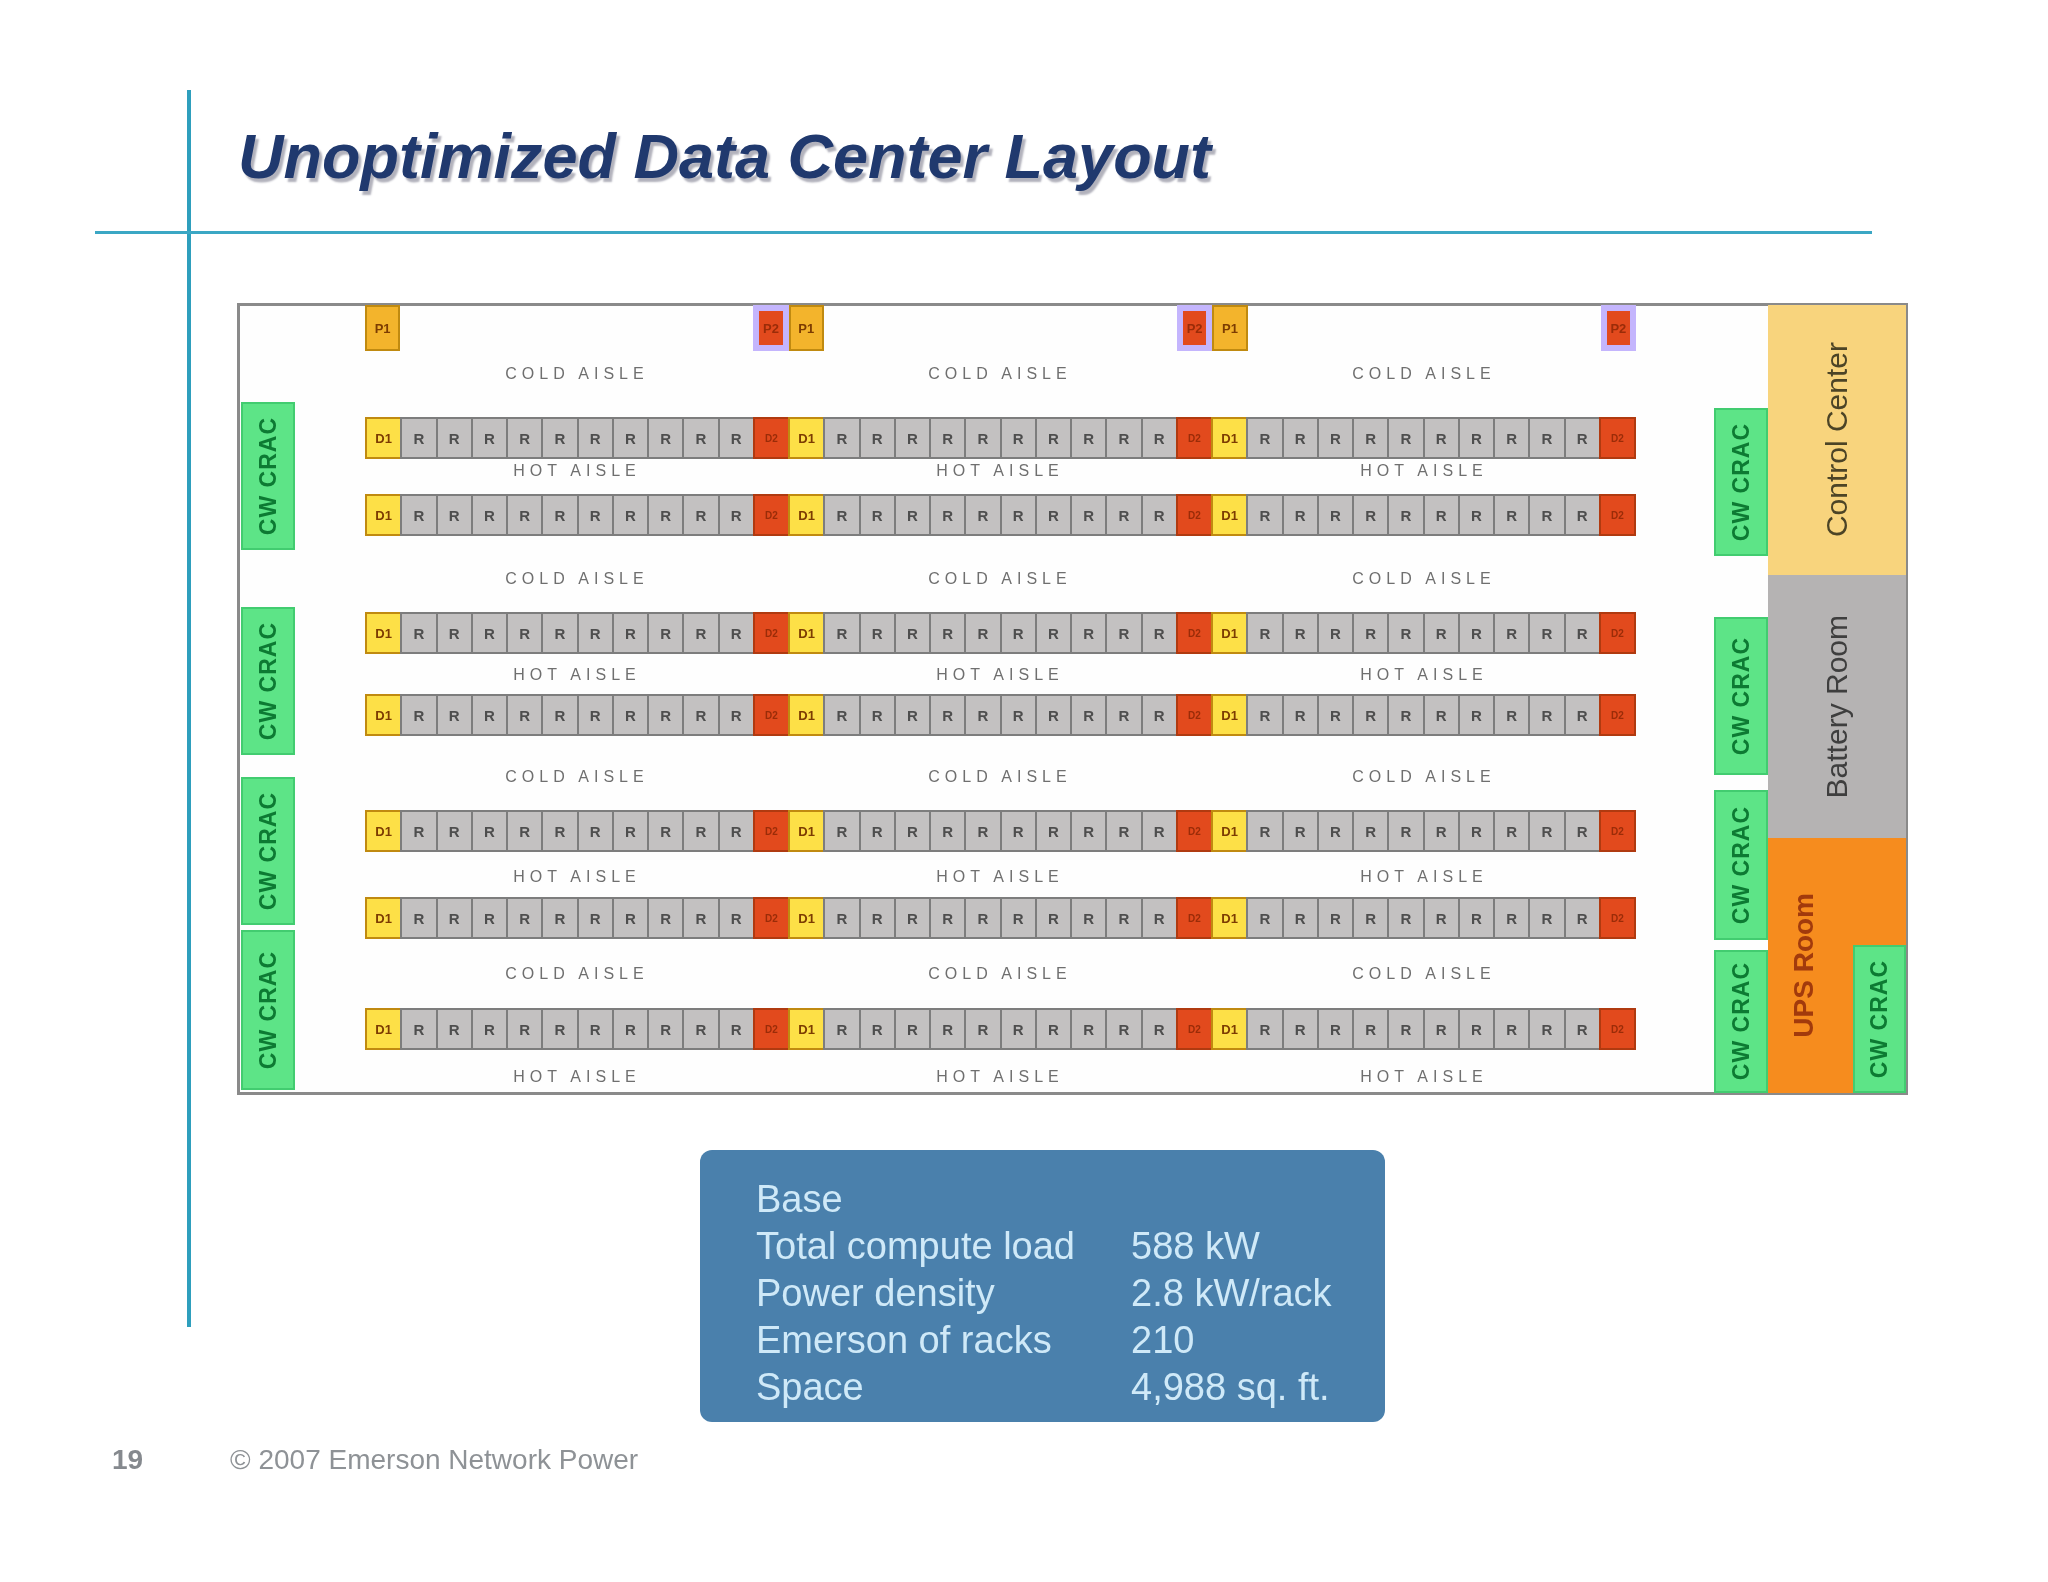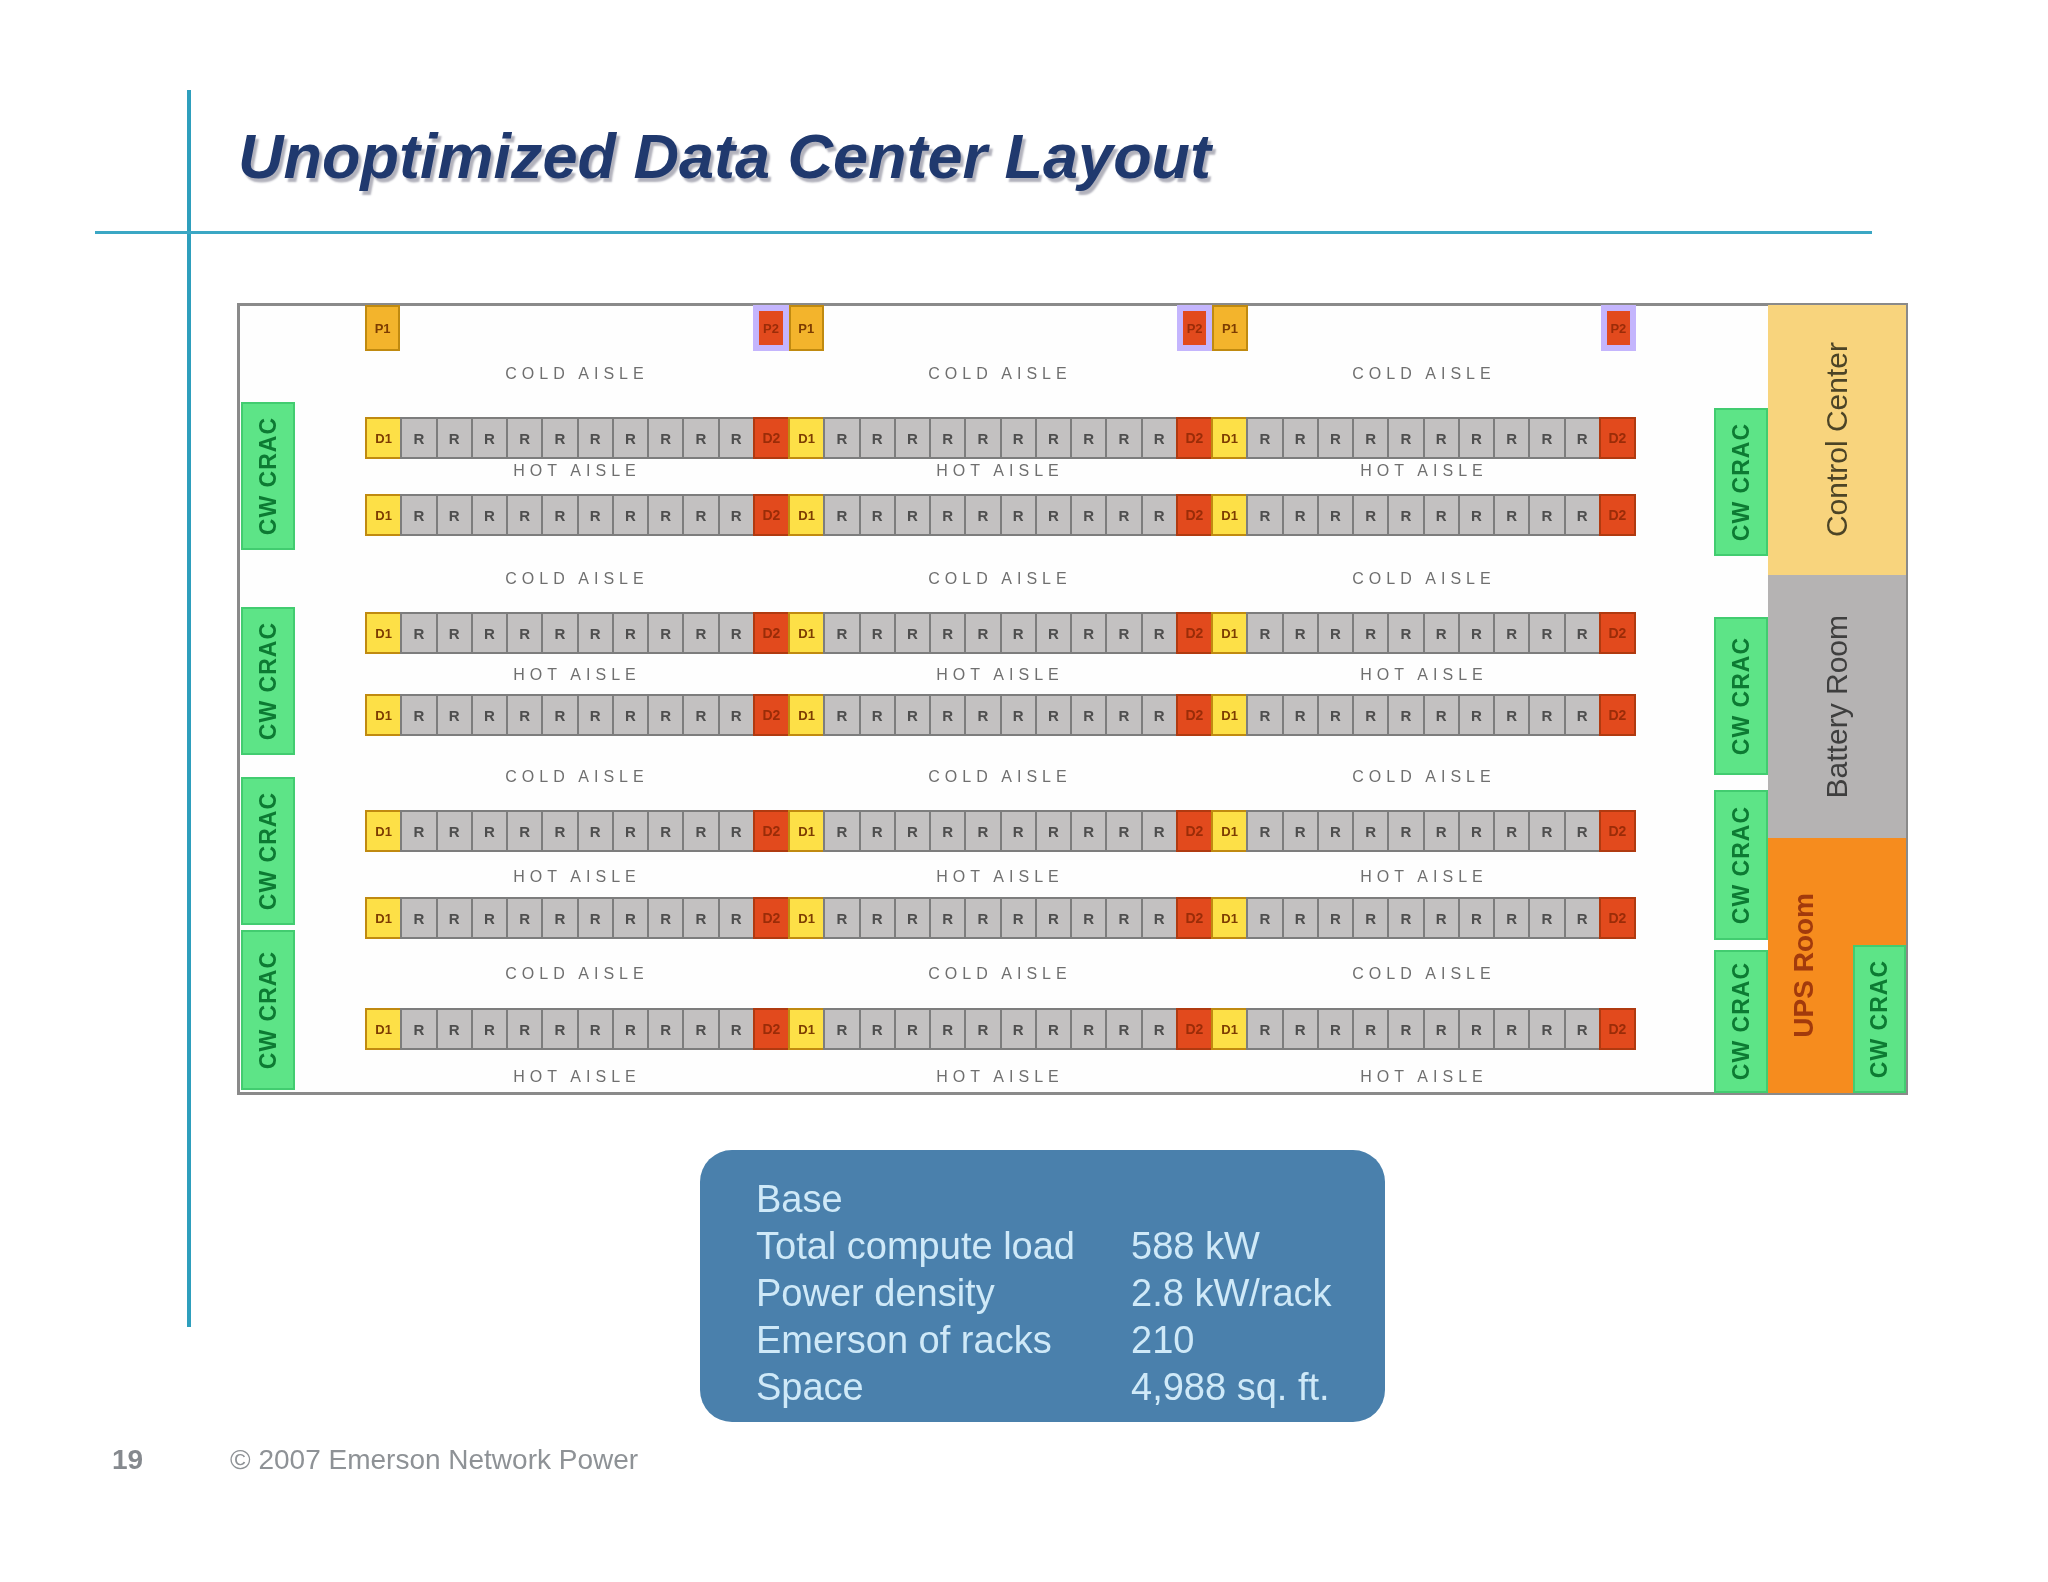--- a/index.html
+++ b/index.html
@@ -14,21 +14,21 @@
 
   .floor{position:absolute;left:237px;top:303px;width:1671px;height:792px;
          border:3px solid #8a8a8a;box-sizing:border-box;background:#fefefe;}
 
   .rack-row{position:absolute;display:flex;width:1271px;height:42px;}
   .cell{flex:1 1 0;height:100%;border:2px solid #7d7d7d;margin-left:-2px;display:flex;
         align-items:center;justify-content:center;font-weight:bold;font-size:15px;
         color:#4e4e4e;background:#c3c1c1;box-sizing:border-box;overflow:hidden;}
   .cell:first-child{margin-left:0;}
   .cell.d1{background:#fde047;border-color:#c08a10;color:#7c3c02;font-size:13px;}
-  .cell.d2{background:#e24a1d;border-color:#b03a10;color:#9a2c08;font-size:14px;}
+  .cell.d2{background:#e24a1d;border-color:#b03a10;color:#9a2c08;font-size:10px;}
 
   .pbox{position:absolute;height:46px;display:flex;align-items:center;justify-content:center;
         font-weight:bold;font-size:13px;box-sizing:border-box;}
   .pbox.p1{background:#f3b42c;border:2px solid #c08a10;color:#7c3c02;}
   .pbox.p2{background:#e24a1d;border:6px solid #c4b5fd;color:#9a2c08;}
 
   .aisle{position:absolute;transform:translateX(-50%);font-size:16px;letter-spacing:5px;
          color:#6f6f6f;white-space:nowrap;}
 
   .crac{position:absolute;background:#5de487;border:2px solid #42cc70;box-sizing:border-box;
@@ -39,21 +39,21 @@
   .room{position:absolute;left:1768px;width:138px;display:flex;align-items:center;
         justify-content:center;box-sizing:border-box;}
   .room .vtext{font-size:30px;}
   #room-control{top:305px;height:270px;background:#f8d47d;color:#4c4426;}
   #room-battery{top:575px;height:263px;background:#b5b3b3;color:#3e3e3e;}
   #room-ups{top:838px;height:255px;background:#f68c1e;color:#a23a0c;
             justify-content:flex-start;padding-left:20px;}
   #room-ups .vtext{font-weight:bold;font-size:28px;}
 
   .info-box{position:absolute;left:700px;top:1150px;width:685px;height:272px;
-            background:#4a80ac;border-radius:32px;color:#cfe9f8;}
+            background:#4a80ac;border-radius:12px;color:#cfe9f8;}
   .info-inner{position:absolute;left:56px;top:26px;right:20px;font-size:38px;line-height:47px;}
   .info-row{display:flex;}
   .info-label{width:375px;flex:0 0 375px;}
   .info-value{flex:1;}
 
   .page-num{position:absolute;left:112px;top:1444px;font-size:28px;font-weight:bold;color:#85898e;}
   .copyright{position:absolute;left:230px;top:1444px;font-size:28px;color:#8e9296;}
 </style>
 </head>
 <body>

